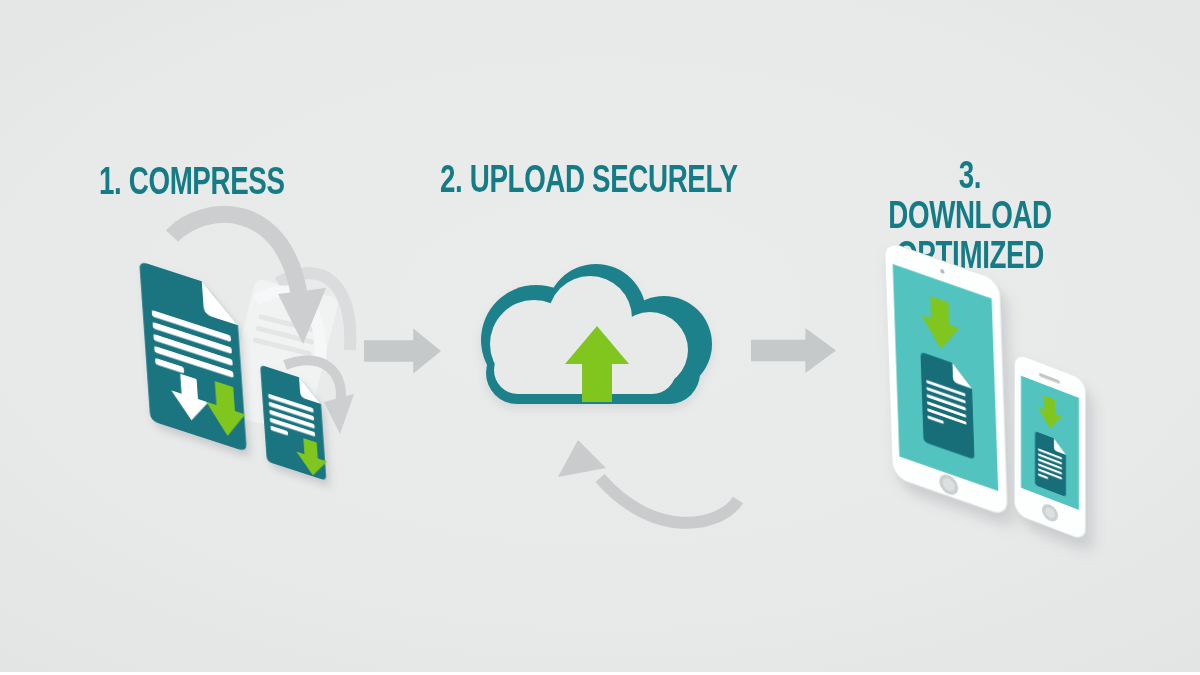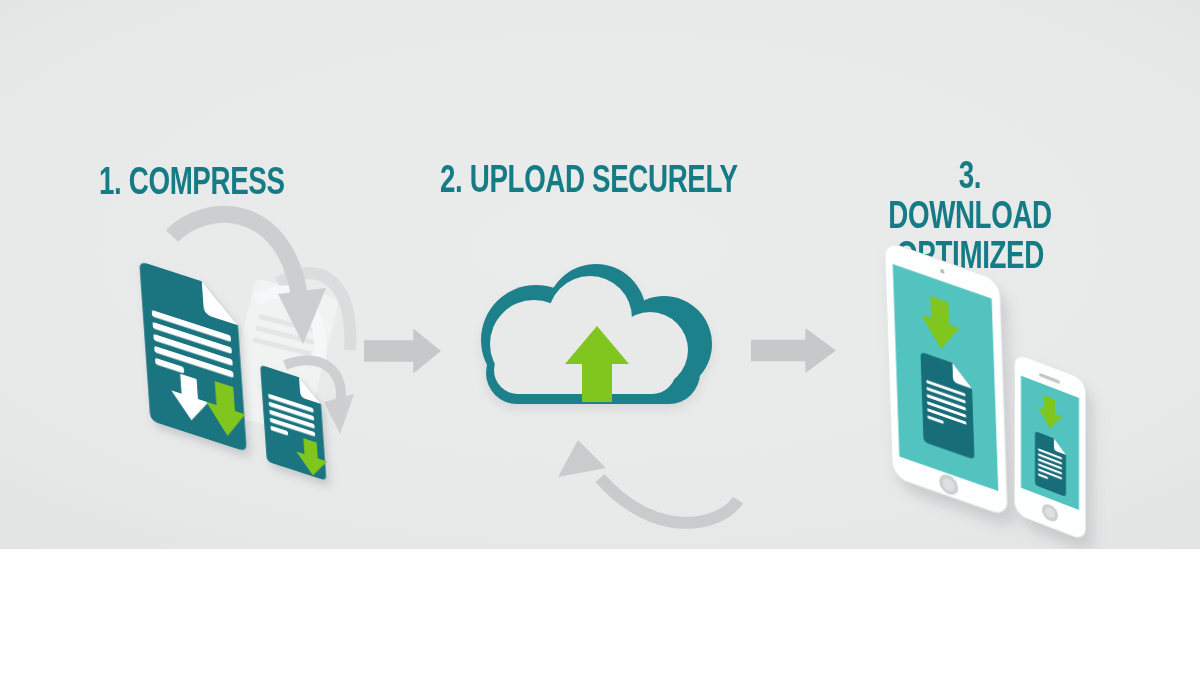--- a/index.html
+++ b/index.html
@@ -1,18 +1,18 @@
 <!DOCTYPE html>
 <html><head>
 <meta charset="utf-8">
 <style>
   html,body{margin:0;padding:0;}
   body{font-family:"Liberation Sans", sans-serif;}
   .stage{
-    position:relative;width:1200px;height:549px;overflow:hidden;
+    position:relative;width:1200px;height:672px;overflow:hidden;
     background:radial-gradient(ellipse 90% 85% at 50% 45%, #eaebeb 0%, #e8e9e9 55%, #e0e2e2 100%);
   }
   .step-title{
     position:absolute;margin:0;
     color:#157b85;font-size:38px;line-height:40px;font-weight:700;
     letter-spacing:-0.5px;white-space:nowrap;
     transform:scaleX(0.73);transform-origin:left top;
   }
   .title-1{left:99px;top:161px;}
   .title-2{left:440px;top:159px;}

